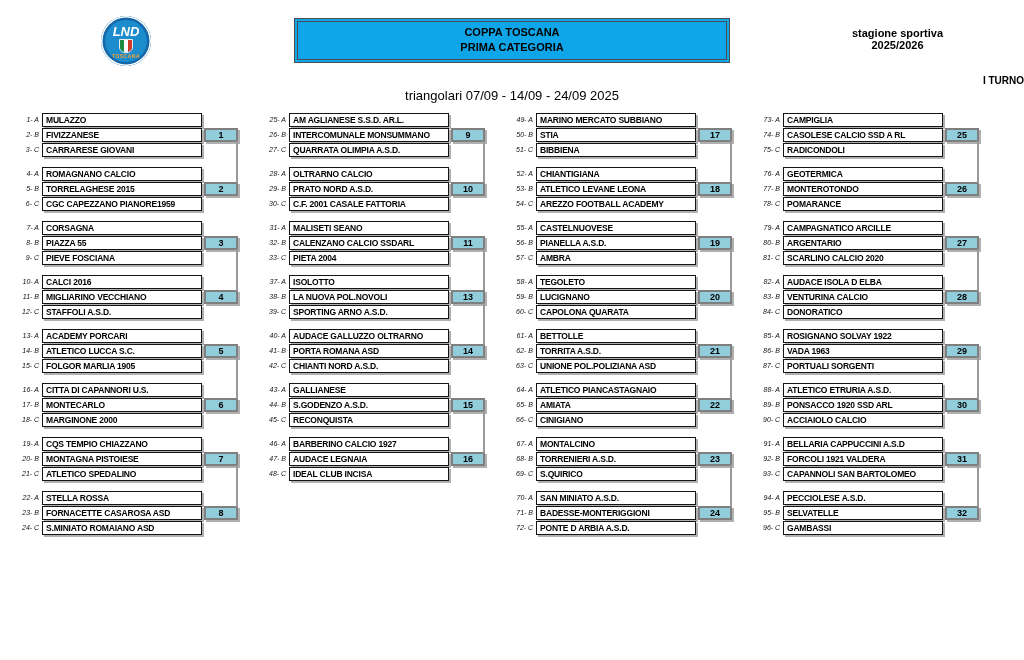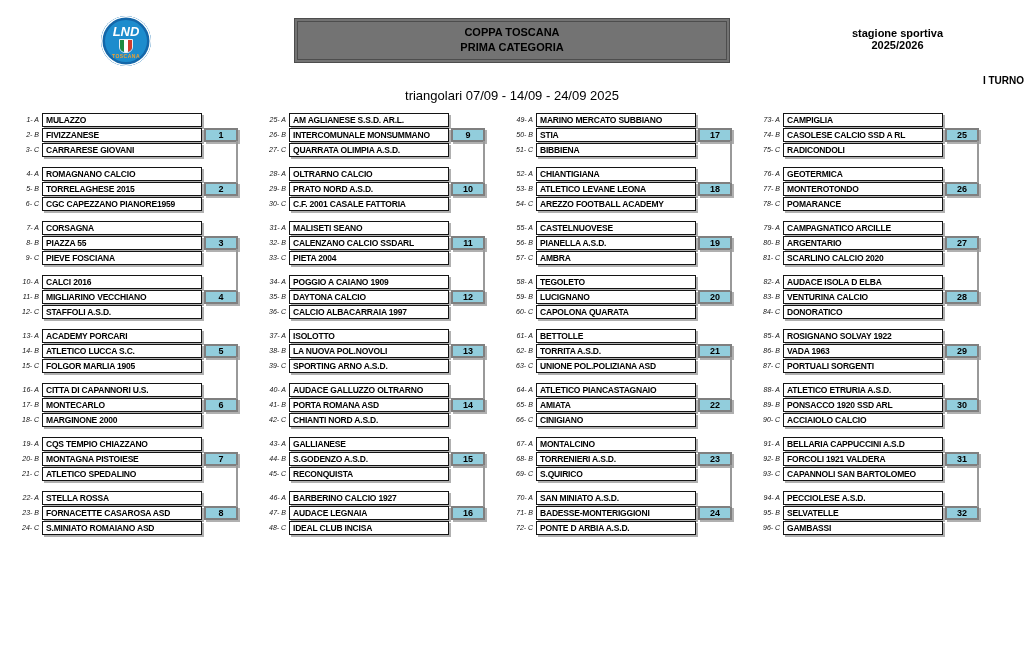--- a/index.html
+++ b/index.html
@@ -15,21 +15,21 @@
   }
   .logo-lnd{color:#fff;font-weight:bold;font-style:italic;font-size:13px;line-height:12px;margin-top:3px;}
   .logo-shield{width:12px;height:12px;display:flex;margin-top:1px;border-radius:0 0 6px 6px;overflow:hidden;border:1px solid #e9eef2;}
   .logo-shield span{flex:1;}
   .sh-green{background:#1d8a41;}
   .sh-white{background:#fff;}
   .sh-red{background:#d03a2c;}
   .logo-region{color:#f0a030;font-weight:bold;font-size:5px;line-height:6px;letter-spacing:.5px;}
   .title-box{
     position:absolute;left:50%;top:18px;transform:translateX(-50%);
-    width:430px;border:1px solid #4d4d4d;padding:2px;background:#737373;
+    width:430px;border:1px solid #4d4d4d;padding:2px;background:#0ea5e9;
   }
   .title-inner{border:1px solid #4d4d4d;text-align:center;padding:3px 0 4px 0;}
   .title-line{font-weight:bold;font-size:11px;line-height:15px;}
   .season{
     position:absolute;left:840px;top:27px;width:115px;text-align:center;
     font-weight:bold;font-size:11px;line-height:12px;
   }
   .round-title{position:absolute;top:75px;left:0;width:100%;text-align:right;font-weight:bold;font-size:10px;}
   .round-subtitle{position:absolute;top:88px;left:0;width:100%;text-align:center;font-size:13px;}
   
@@ -262,35 +262,20 @@
           <div class="team-row">
             <span class="pos">32- B</span>
             <div class="team-box">CALENZANO CALCIO SSDARL</div>
             <div class="num-box">11</div>
           </div>
           <div class="team-row">
             <span class="pos">33- C</span>
             <div class="team-box">PIETA 2004</div>
           </div>
         </div>
-        <div class="group">
-          <div class="team-row">
-            <span class="pos">34- A</span>
-            <div class="team-box">POGGIO A CAIANO 1909</div>
-          </div>
-          <div class="team-row">
-            <span class="pos">35- B</span>
-            <div class="team-box">DAYTONA CALCIO</div>
-            <div class="num-box">12</div>
-          </div>
-          <div class="team-row">
-            <span class="pos">36- C</span>
-            <div class="team-box">CALCIO ALBACARRAIA 1997</div>
-          </div>
-        </div>
         <div class="connector"></div>
       </div>
       <div class="pair">
         <div class="group">
           <div class="team-row">
             <span class="pos">37- A</span>
             <div class="team-box">ISOLOTTO</div>
           </div>
           <div class="team-row">
             <span class="pos">38- B</span>

